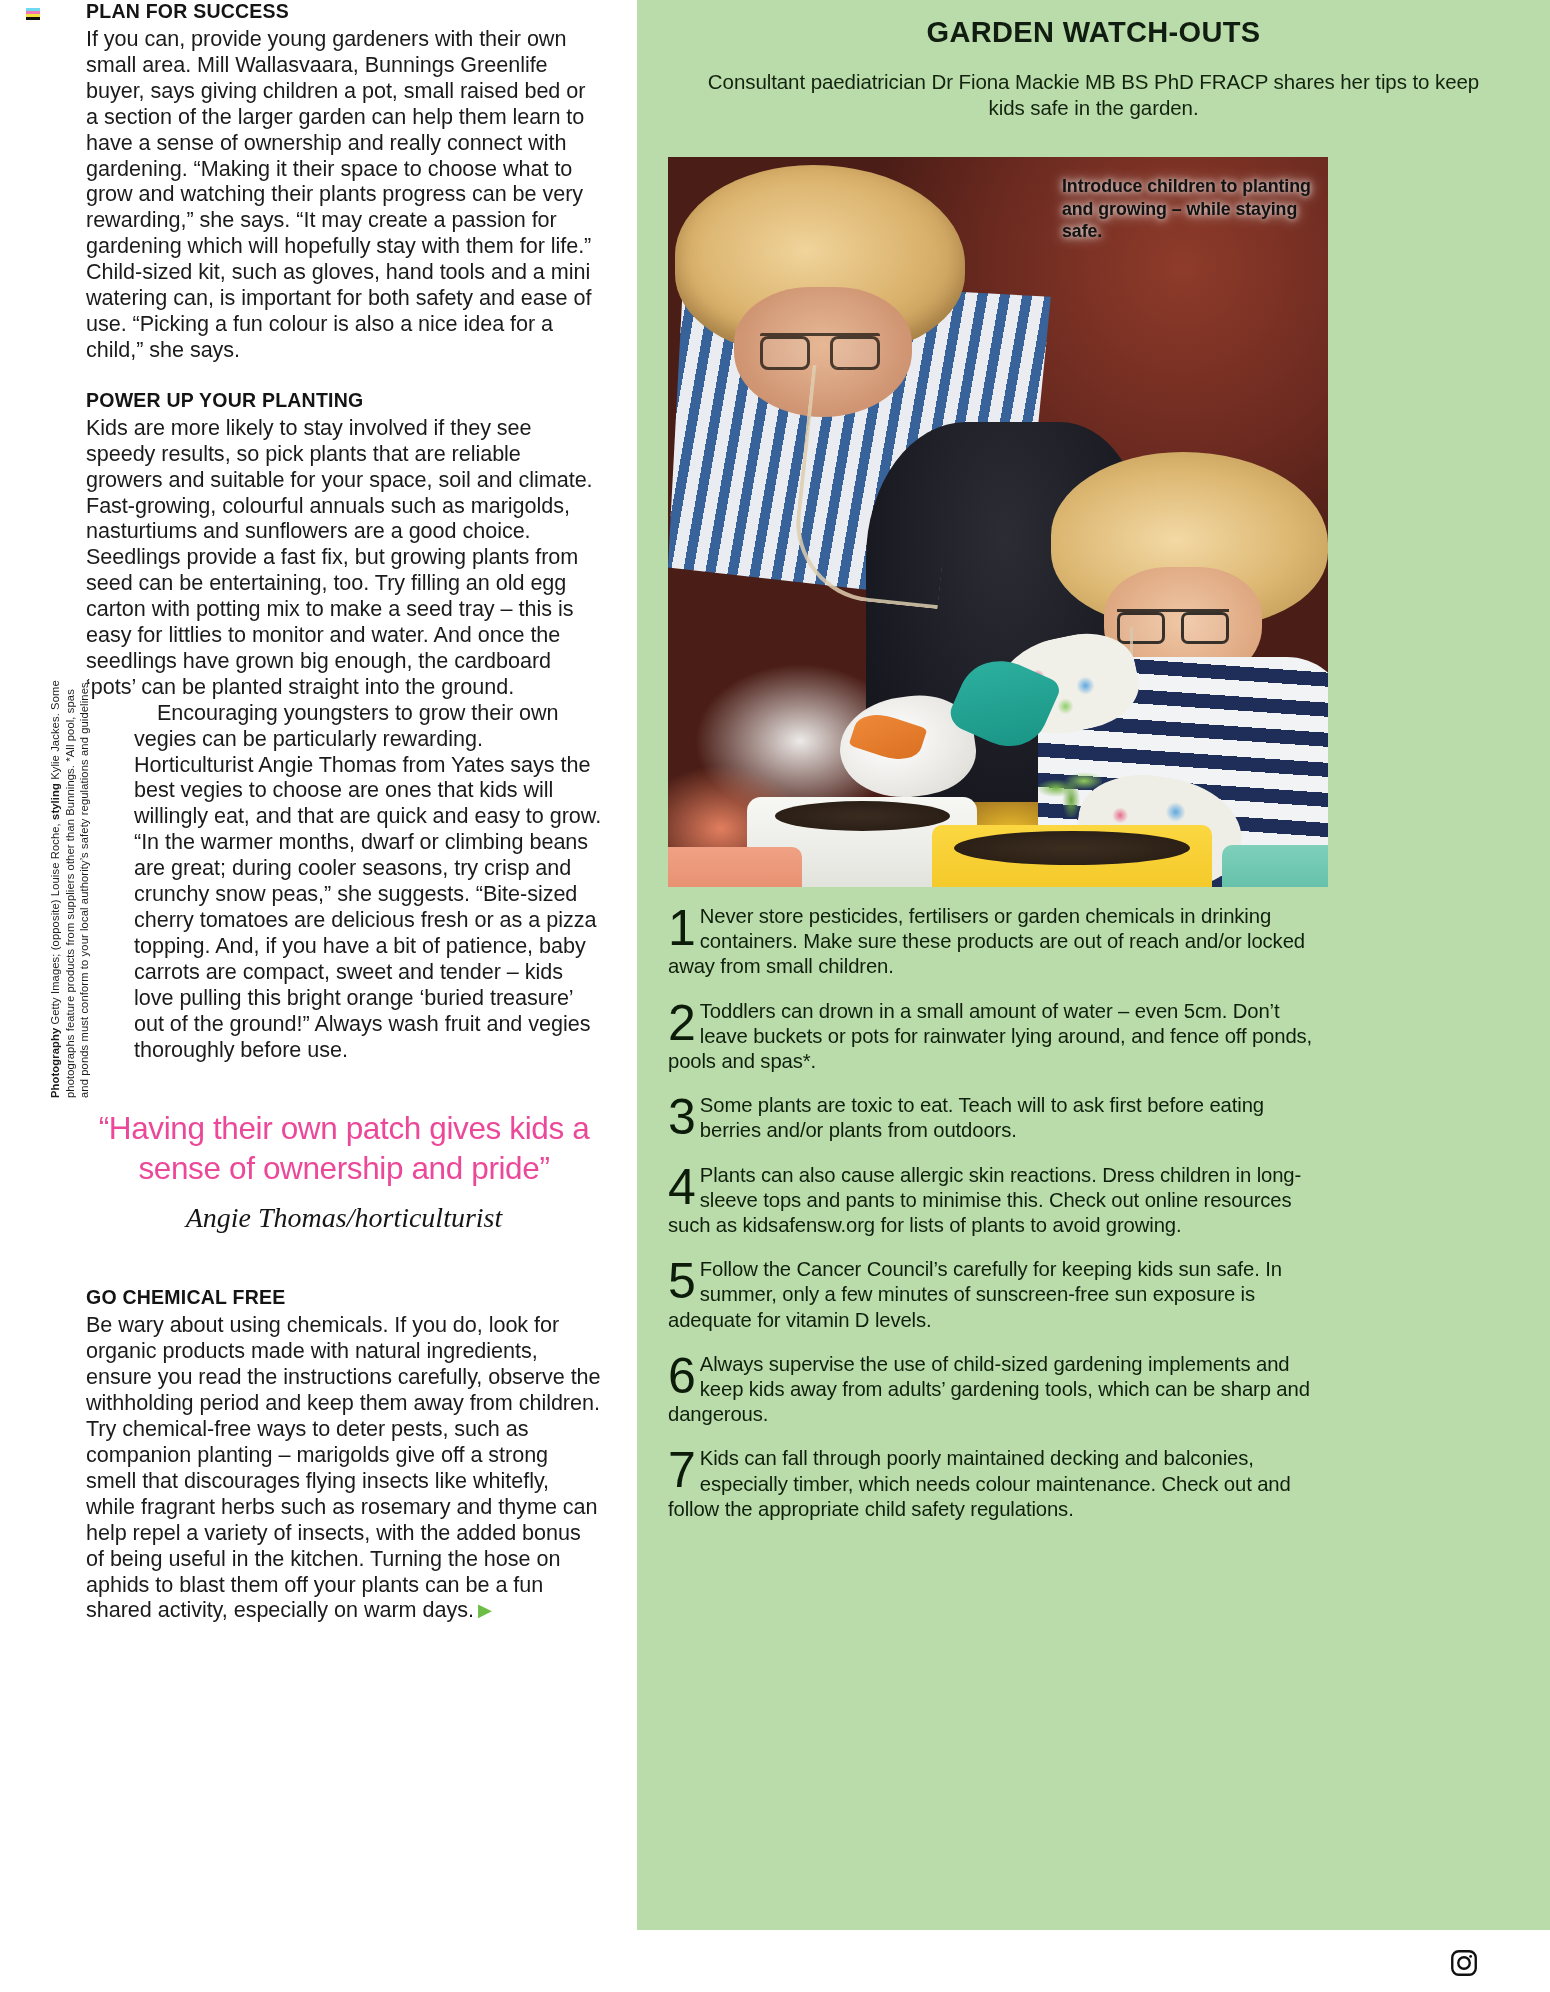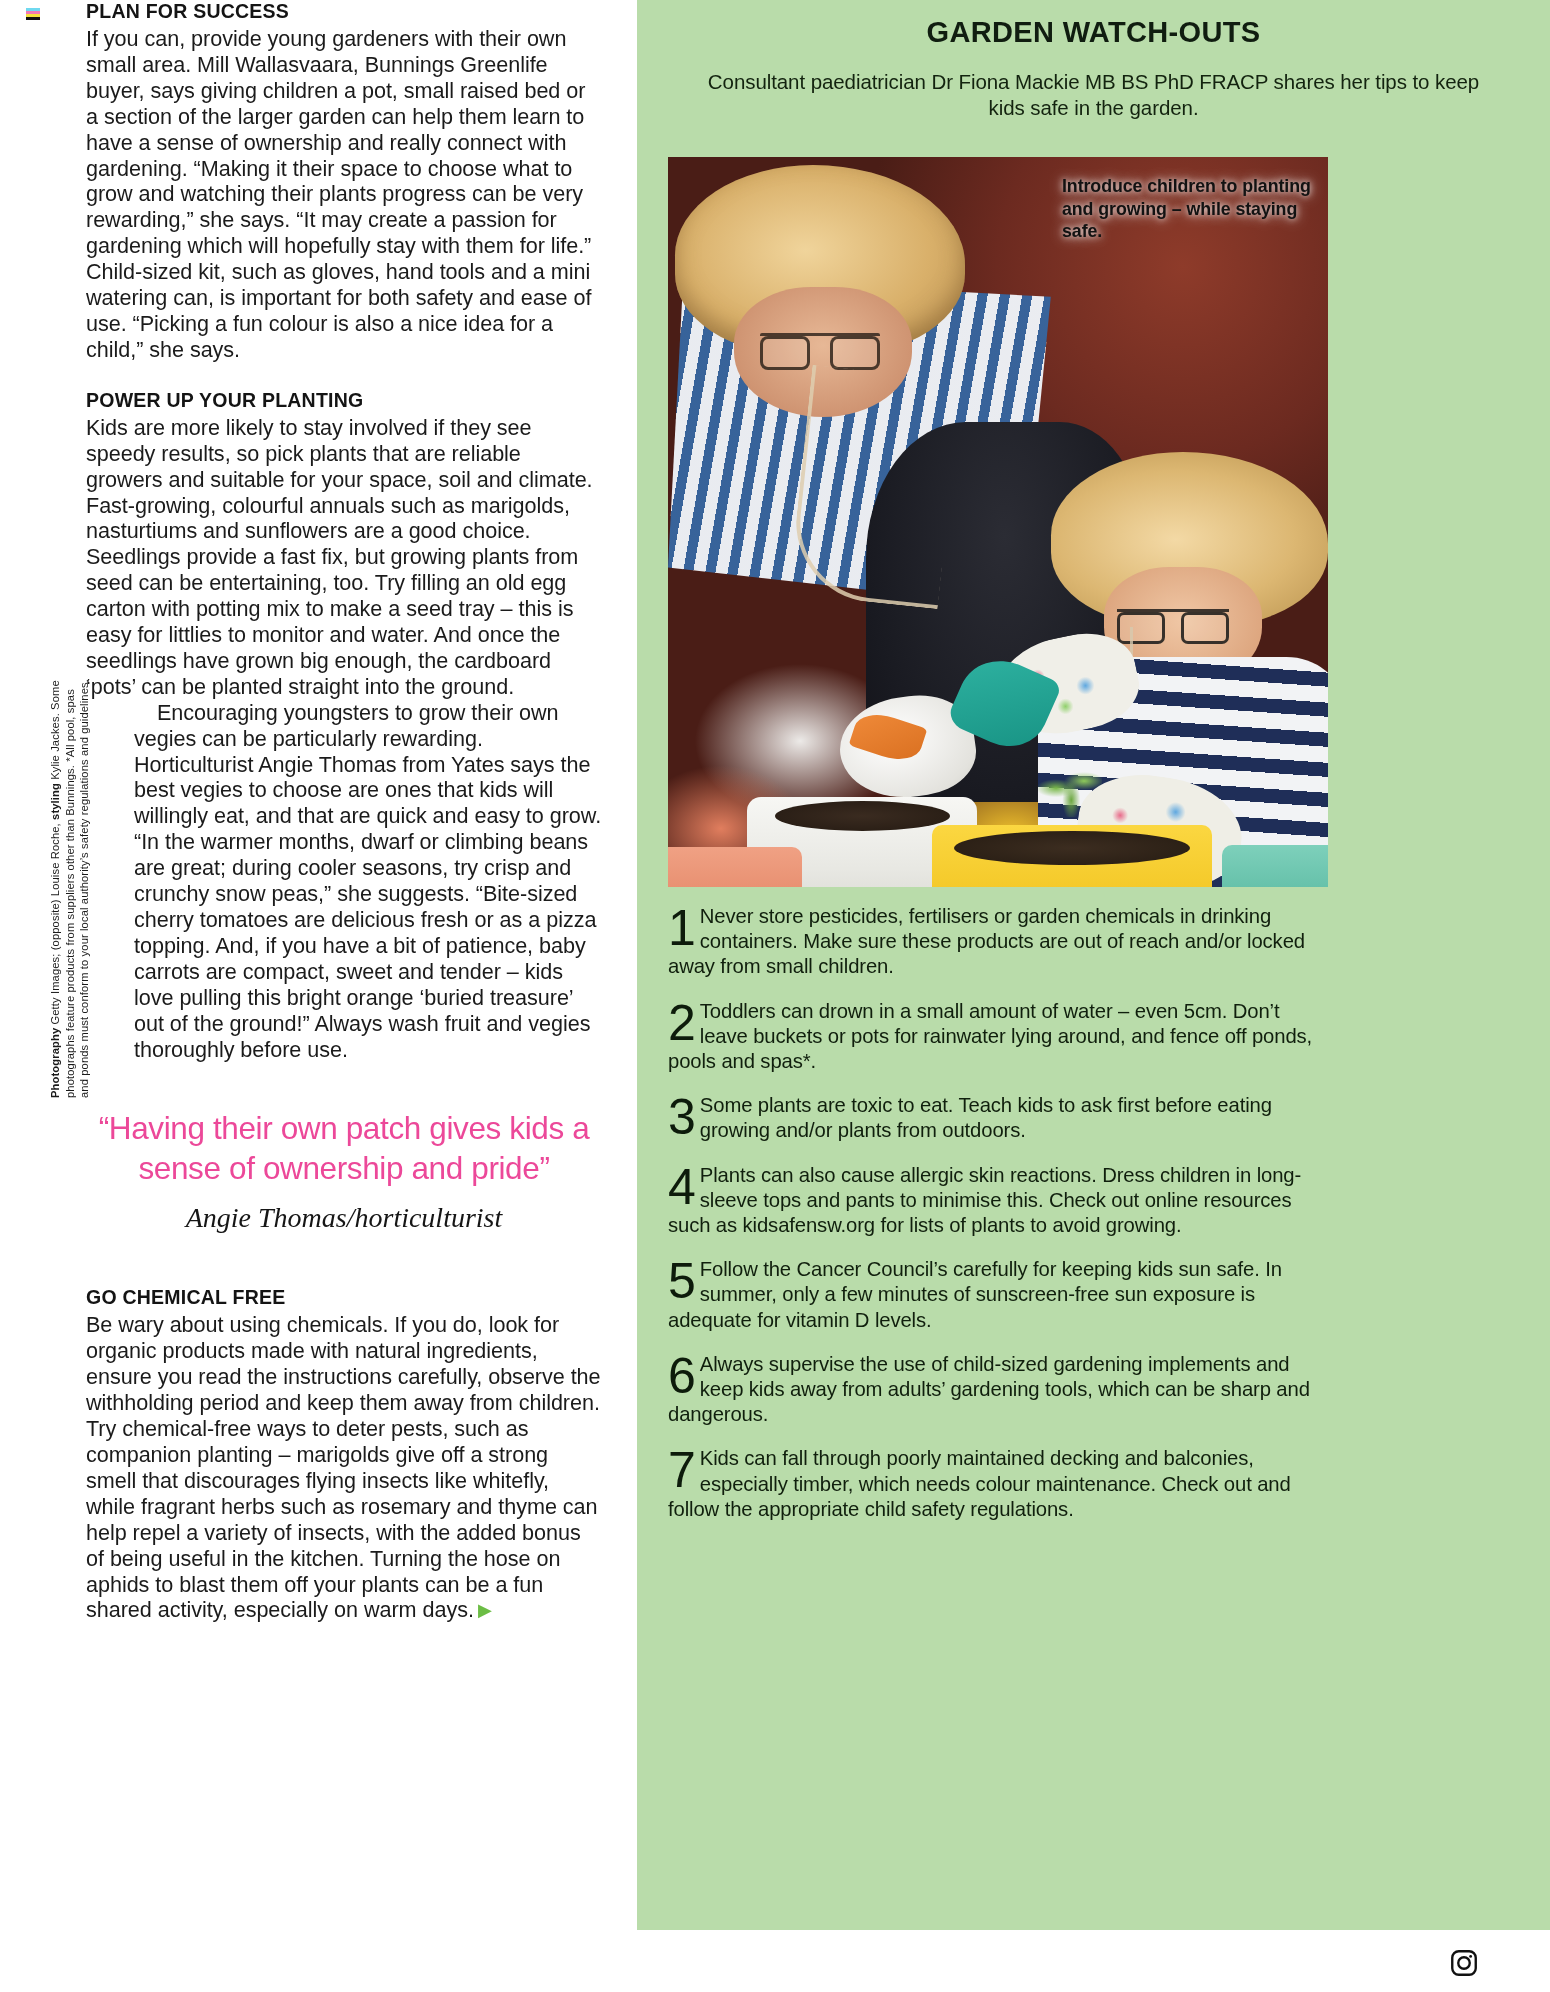--- a/index.html
+++ b/index.html
@@ -513,21 +513,21 @@
       <div class="tip">
         <span class="num">1</span>
         <span class="txt">Never store pesticides, fertilisers or garden chemicals in drinking containers. Make sure these products are out of reach and/or locked away from small children.</span>
       </div>
       <div class="tip">
         <span class="num">2</span>
         <span class="txt">Toddlers can drown in a small amount of water – even 5cm. Don’t leave buckets or pots for rainwater lying around, and fence off ponds, pools and spas*.</span>
       </div>
       <div class="tip">
         <span class="num">3</span>
-        <span class="txt">Some plants are toxic to eat. Teach kids to ask first before eating growing and/or plants from outdoors.</span>
+        <span class="txt">Some plants are toxic to eat. Teach will to ask first before eating berries and/or plants from outdoors.</span>
       </div>
       <div class="tip">
         <span class="num">4</span>
         <span class="txt">Plants can also cause allergic skin reactions. Dress children in long-sleeve tops and pants to minimise this. Check out online resources such as kidsafensw.org for lists of plants to avoid growing.</span>
       </div>
       <div class="tip">
         <span class="num">5</span>
         <span class="txt">Follow the Cancer Council’s carefully for keeping kids sun safe. In summer, only a few minutes of sunscreen-free sun exposure is adequate for vitamin D levels.</span>
       </div>
       <div class="tip">

